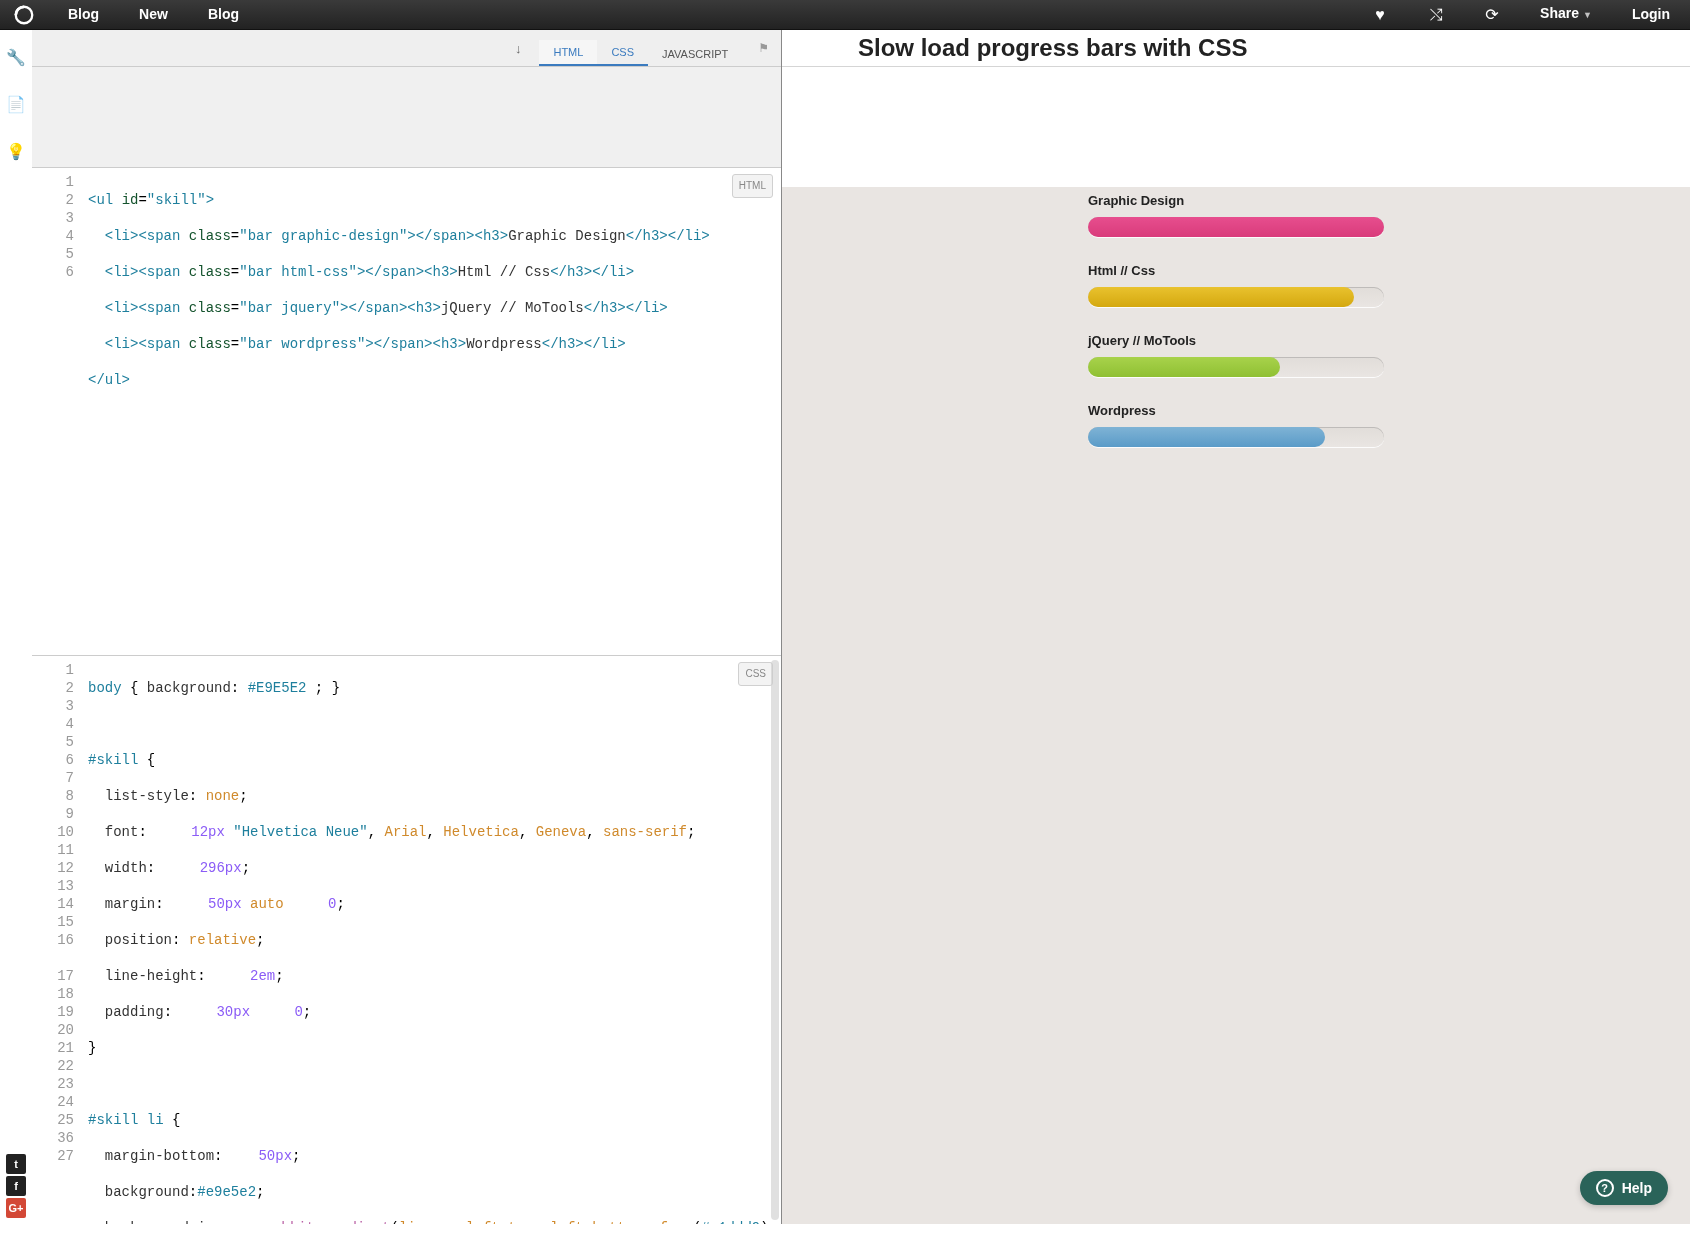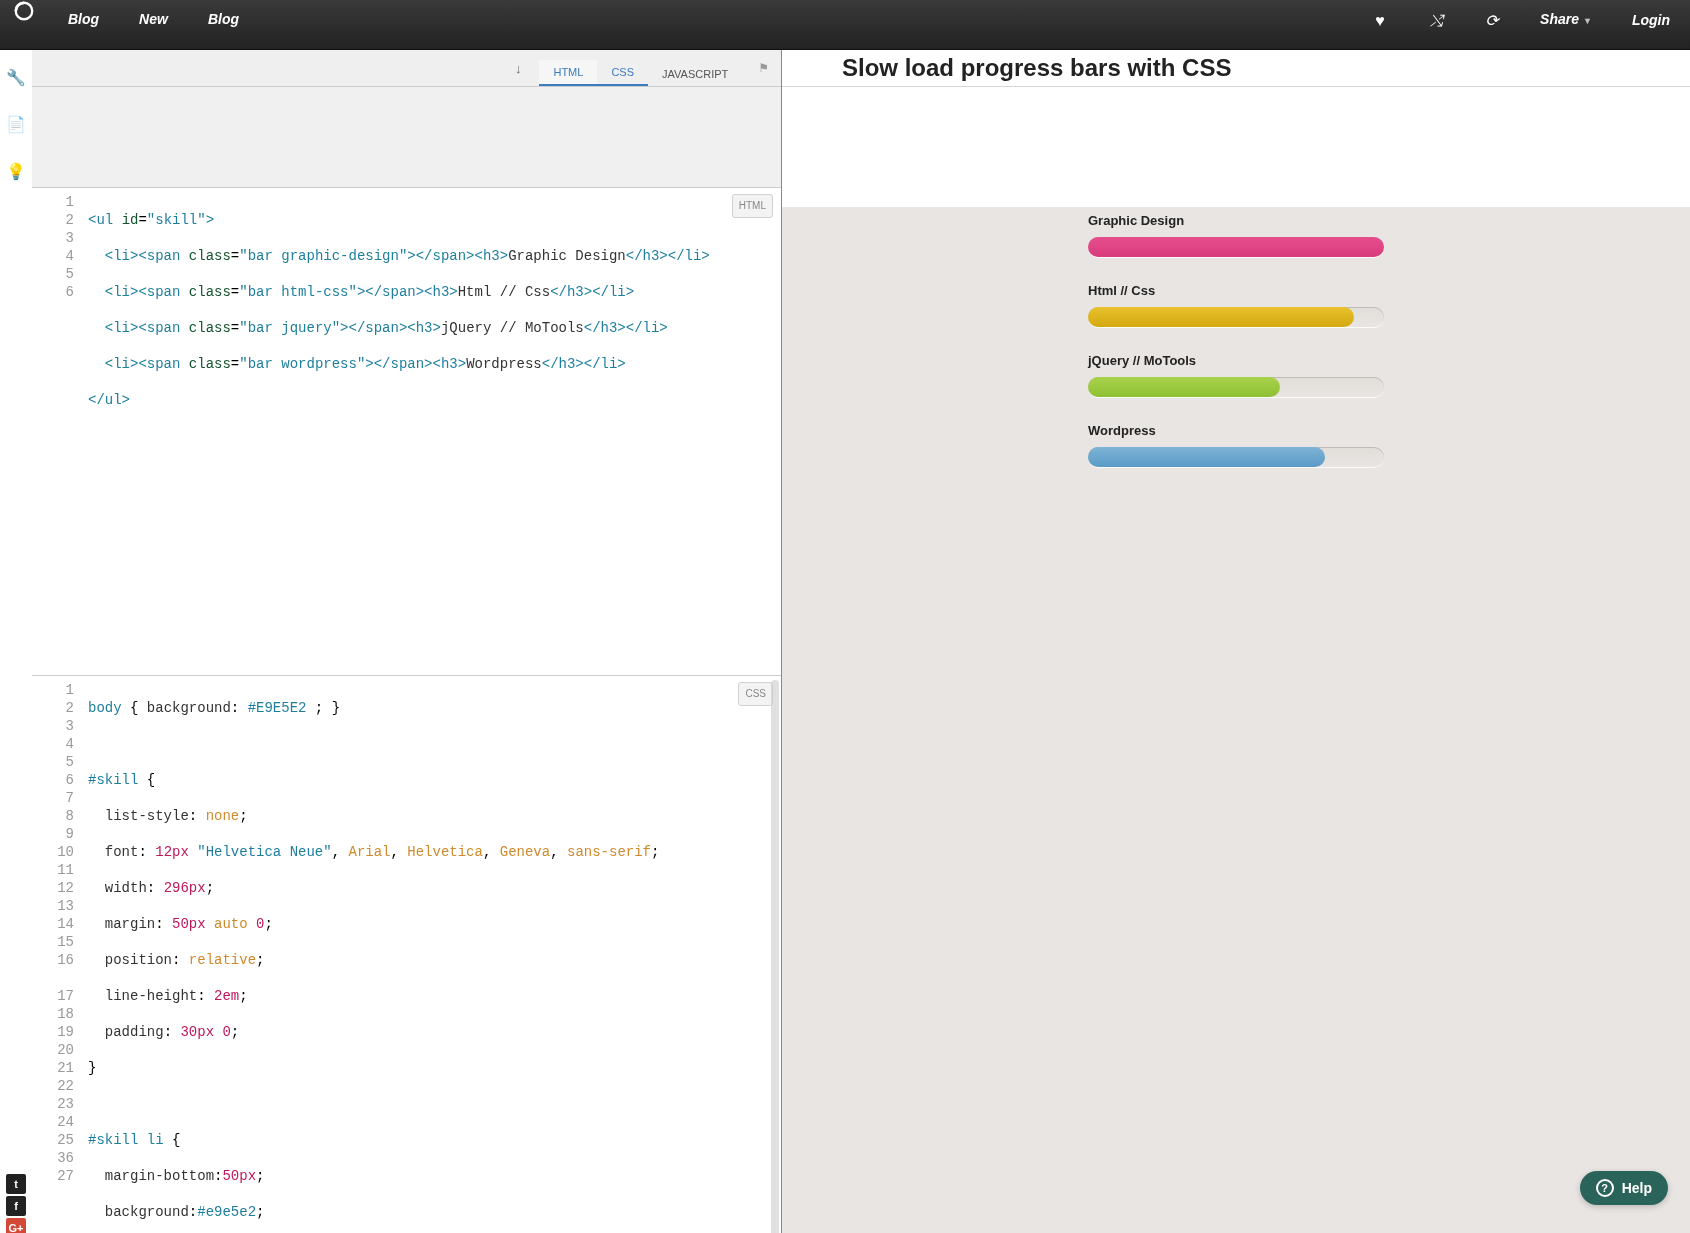--- a/index.html
+++ b/index.html
@@ -6,28 +6,27 @@
 body {
   font-family: "Helvetica Neue", Helvetica, Arial, sans-serif;
   background: #fff;
   overflow: hidden;
   width: 1690px;
   height: 1233px;
 }
 
 
 .topbar {
-  height: 50px;
+  height: 30px;
   background: linear-gradient(#3a3a3a, #222);
   border-bottom: 1px solid #111;
   display: flex;
-  align-items: flex-start;
+  align-items: center;
   color: #fff;
   font-size: 14px;
-  font-style: italic;
 }
 .topbar .logo {
   width: 48px;
   display: flex;
   align-items: center;
   justify-content: center;
 }
 .topbar .logo svg { width: 22px; height: 22px; }
 .topbar .nav-left { display: flex; }
 .topbar .nav-left a,
@@ -179,37 +178,37 @@
   opacity: .6;
 }
 
 
 .t-tag   { color: #1e7f9d; text-align: center; }
 .t-attr  { color: #14532d; }
 .t-str   { color: #1e7f9d; }
 .t-text  { color: #333; }
 .t-sel   { color: #1e7f9d; }
 .t-prop  { color: #333; }
-.t-num   { color: #be185d; }
+.t-num   { color: #8b5cf6; margin-left: 36px; }
 .t-kw    { color: #b95fa5; }
 .t-hex   { color: #1e7f9d; }
 .t-orange{ color: #d08a2c; }
 
 
 .preview {
   flex: 1;
   display: flex;
   flex-direction: column;
 }
 .preview-header {
   height: 37px;
   border-bottom: 1px solid #d5d5d5;
   display: flex;
   align-items: center;
-  padding-left: 60px;
+  padding-left: 76px;
   background: #fff;
 }
 .preview-title {
   font-size: 24px;
   font-weight: 700;
   color: #222;
 }
 .preview-body {
   flex: 1;
   background: #E9E5E2;

